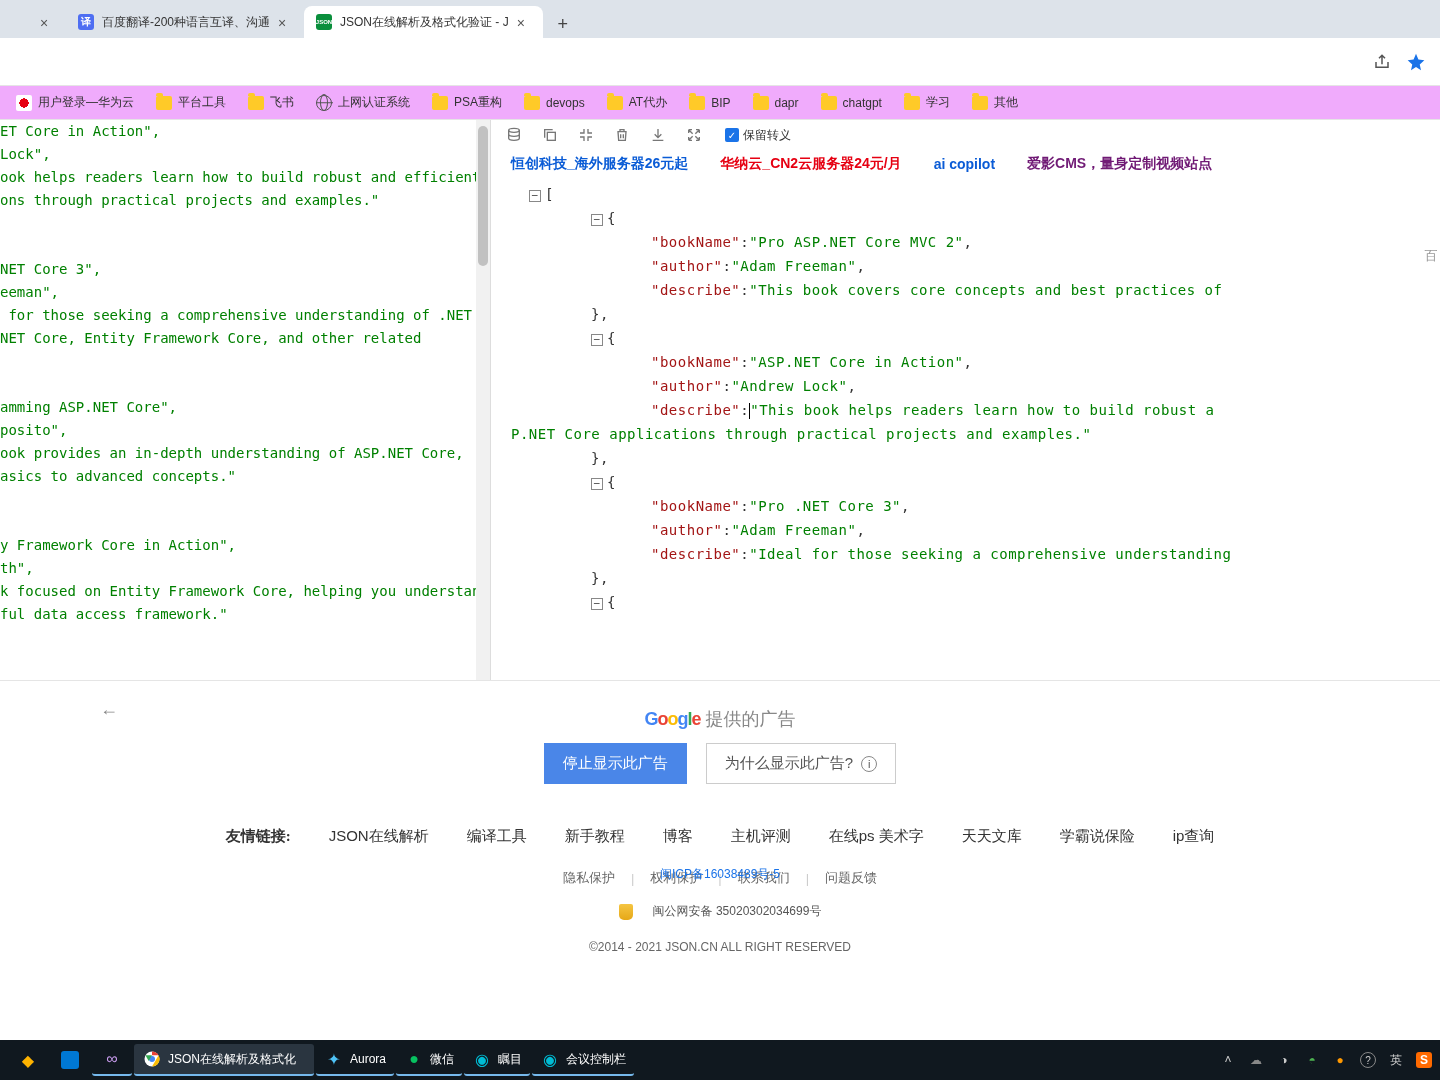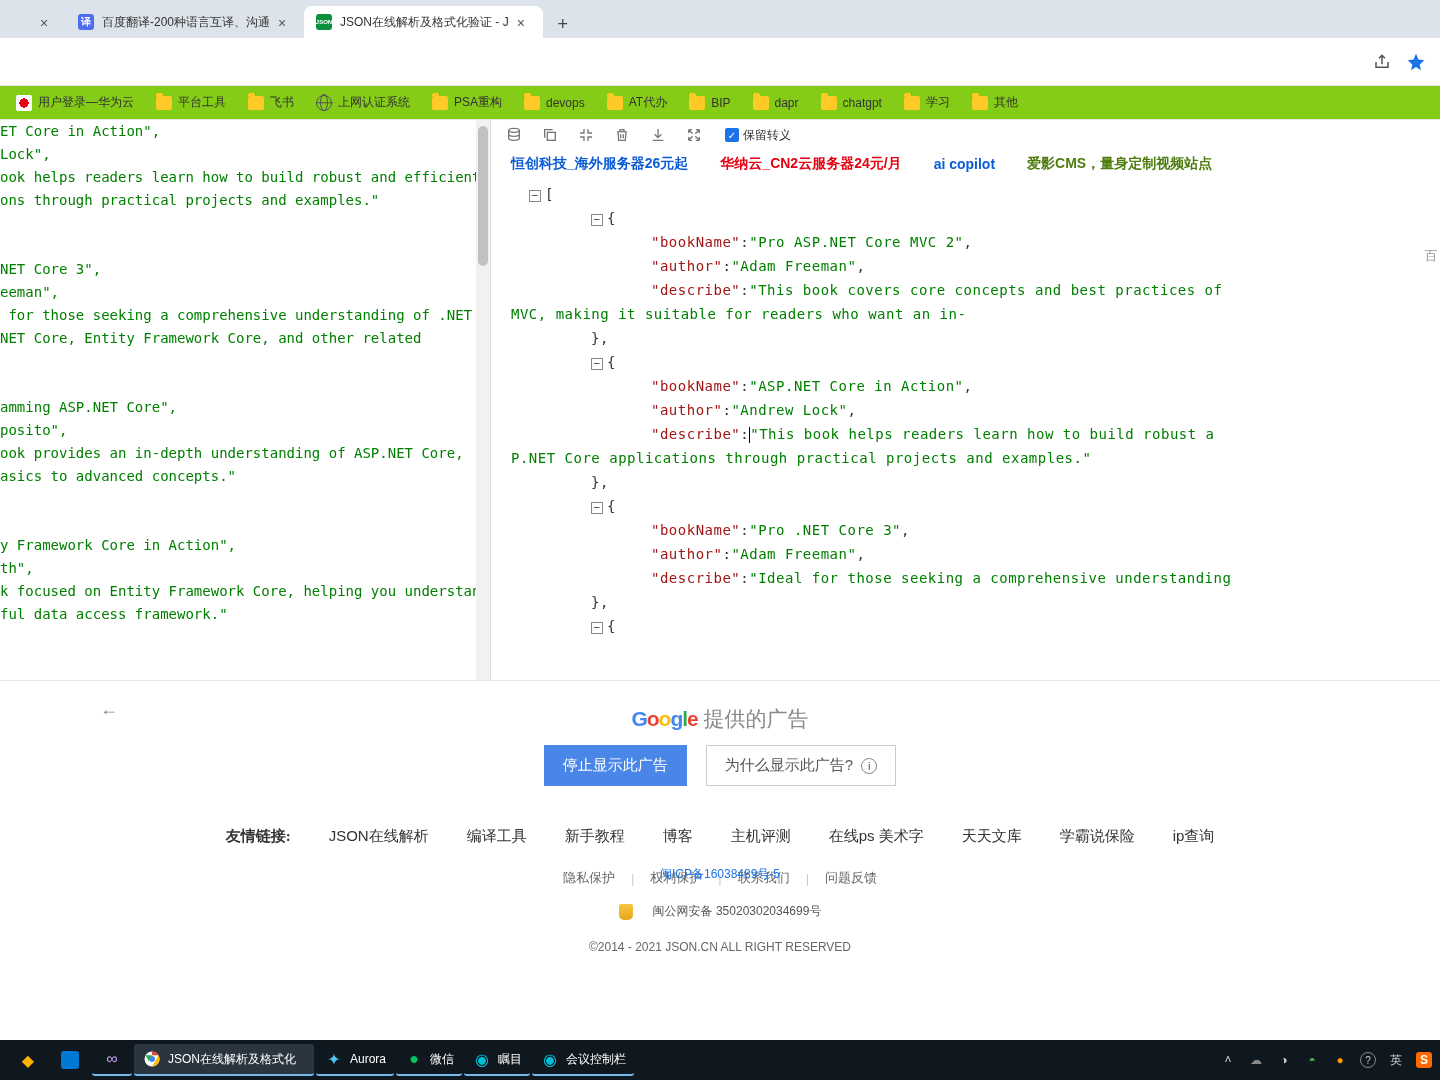--- a/index.html
+++ b/index.html
@@ -14,21 +14,21 @@
 .tab .title { white-space: nowrap; overflow: hidden; text-overflow: ellipsis; max-width: 180px; }
 .tab.blank .close { margin-left: 20px; }
 .newtab { width: 28px; height: 28px; display: flex; align-items: center; justify-content: center; color: #444; font-size: 18px; margin-left: 6px; }
 
 
 .addr-bar { height: 48px; background: #fff; border-bottom: 1px solid #e5e5e5; display: flex; align-items: center; justify-content: flex-end; padding: 0 14px; gap: 14px; }
 .addr-icon { width: 20px; height: 20px; color: #555; display: flex; align-items: center; justify-content: center; }
 .star svg { fill: #1a73e8; }
 
 
-.bookmarks { height: 34px; background: #84cc16; border-bottom: 1px solid #e5e5e5; display: flex; align-items: center; padding: 0 10px; gap: 10px; font-size: 12px; color: #333; }
+.bookmarks { height: 34px; background: #f0abfc; border-bottom: 1px solid #e5e5e5; display: flex; align-items: center; padding: 0 10px; gap: 10px; font-size: 12px; color: #333; }
 .bm { display: flex; align-items: center; gap: 6px; padding: 4px 6px; cursor: pointer; }
 .bm .folder { width: 16px; height: 14px; background: #ffca28; border-radius: 2px; position: relative; }
 .bm .folder::before { content: ''; position: absolute; top: -3px; left: 0; width: 7px; height: 3px; background: #ffca28; border-radius: 2px 2px 0 0; }
 .bm .huawei { width: 16px; height: 16px; background: radial-gradient(circle, #e60012 40%, #fff 42%); border-radius: 2px; }
 .bm .globe { width: 16px; height: 16px; border: 1.5px solid #555; border-radius: 50%; position: relative; }
 .bm .globe::before { content:''; position:absolute; left:50%; top:-1.5px; bottom:-1.5px; width:6px; border:1.5px solid #555; border-radius:50%; transform:translateX(-50%);}
 .bm .globe::after { content:''; position:absolute; top:50%; left:-1.5px; right:-1.5px; height:1.5px; background:#555; transform:translateY(-50%);}
 
 
 .main { display: flex; height: 560px; }
@@ -54,21 +54,21 @@
 .indent1 { padding-left: 18px; display:block;}
 .indent2 { padding-left: 80px; display:block;}
 .indent3 { padding-left: 140px; display:block;}
 .wrap { display:block; padding-left: 0;}
 .cursor-bar { display:inline-block; width:1px; height:16px; background:#000; vertical-align:middle;}
 .rside-icon { position:absolute; right:2px; top:66px; color:#999; font-size:13px;}
 
 
 .ad-block { height: 130px; border-top: 1px solid #e5e5e5; display: flex; flex-direction: column; align-items: center; justify-content: center; gap: 12px; position: relative; }
 .ad-block .back { position: absolute; left: 100px; top: 18px; color: #888; font-size: 18px;}
-.google-ad { font-size: 21px; color: #888; }
+.google-ad { font-size: 18px; color: #888; }
 .google-ad .g { font-family: Arial; font-weight: bold; letter-spacing: -1px;}
 .ad-btns { display: flex; gap: 19px; }
 .ad-btns .btn { padding: 10px 18px; font-size: 15px; border: 1px solid #ccc; }
 .ad-btns .primary { background: #4a86e8; color: #fff; border-color: #4a86e8; }
 .ad-btns .sec { background: #fff; color: #555; display:flex; align-items:center; gap:8px;}
 .ad-btns .info-i { width:16px; height:16px; border:1.5px solid #888; border-radius:50%; font-size:11px; display:flex; align-items:center; justify-content:center;}
 
 
 .flinks { height: 52px; display: flex; align-items: center; justify-content: center; gap: 38px; font-size: 15px; color: #333; }
 .flinks .label { font-weight: bold; font-family: Liberation Serif, serif; }
@@ -239,31 +239,30 @@
         </span>
       <span class="chk">
         <span class="box">✓</span>
         <span>保留转义</span>
       </span>
     </div>
     <div class="promo">
       <a style="color:#0b5cd6">恒创科技_海外服务器26元起</a>
       <a style="color:#e60012">华纳云_CN2云服务器24元/月</a>
       <a style="color:#0b5cd6">ai copilot</a>
-      <a style="color:#4d7c0f">爱影CMS，量身定制视频站点</a>
+      <a style="color:#701a75">爱影CMS，量身定制视频站点</a>
     </div>
 
     <div class="json-view">
       <span class="rside-icon">百</span>
       <span class="indent1"><span class="toggle">−</span><span class="p">[</span></span>
       <span class="indent2"><span class="toggle">−</span><span class="p">{</span></span>
       <span class="indent3"><span class="k">"bookName"</span><span class="p">:</span><span class="s">"<span>Pro  ASP.NET  Core  MVC  2</span>"</span><span class="p">,</span></span>
       <span class="indent3"><span class="k">"author"</span><span class="p">:</span><span class="s">"<span>Adam  Freeman</span>"</span><span class="p">,</span></span>
       <span class="indent3"><span class="k">"describe"</span><span class="p">:</span><span class="s">"<span>This  book  covers  core  concepts  and  best  practices  of</span></span></span>
-      <span class="wrap"><span class="s"><span>MVC,  making  it  suitable  for  readers  who  want  an  in-</span></span></span>
       <span class="indent2"><span class="p">},</span></span>
       <span class="indent2"><span class="toggle">−</span><span class="p">{</span></span>
       <span class="indent3"><span class="k">"bookName"</span><span class="p">:</span><span class="s">"<span>ASP.NET  Core  in  Action</span>"</span><span class="p">,</span></span>
       <span class="indent3"><span class="k">"author"</span><span class="p">:</span><span class="s">"<span>Andrew  Lock</span>"</span><span class="p">,</span></span>
       <span class="indent3"><span class="k">"describe"</span><span class="p">:</span><span class="cursor-bar"></span><span class="s">"<span>This  book  helps  readers  learn  how  to  build  robust  a</span></span></span>
       <span class="wrap"><span class="s"><span>P.NET  Core  applications  through  practical  projects  and  examples.</span>"</span></span>
       <span class="indent2"><span class="p">},</span></span>
       <span class="indent2"><span class="toggle">−</span><span class="p">{</span></span>
       <span class="indent3"><span class="k">"bookName"</span><span class="p">:</span><span class="s">"<span>Pro  .NET  Core  3</span>"</span><span class="p">,</span></span>
       <span class="indent3"><span class="k">"author"</span><span class="p">:</span><span class="s">"<span>Adam  Freeman</span>"</span><span class="p">,</span></span>

